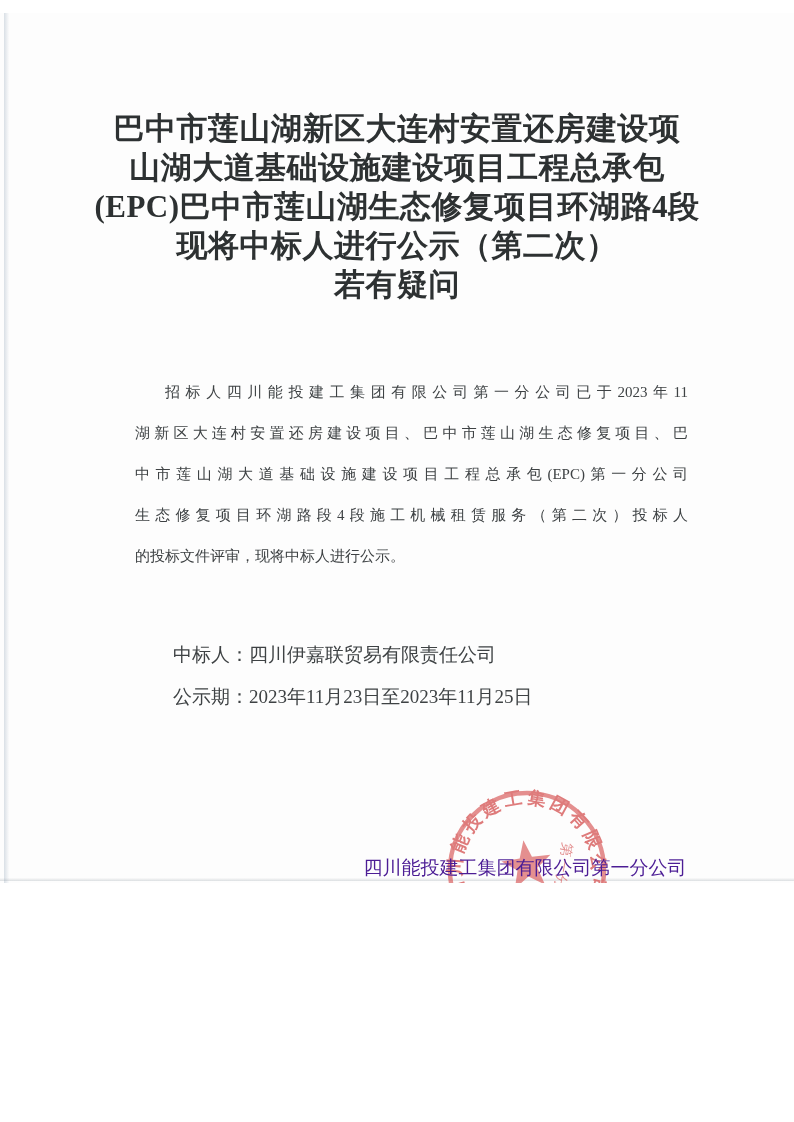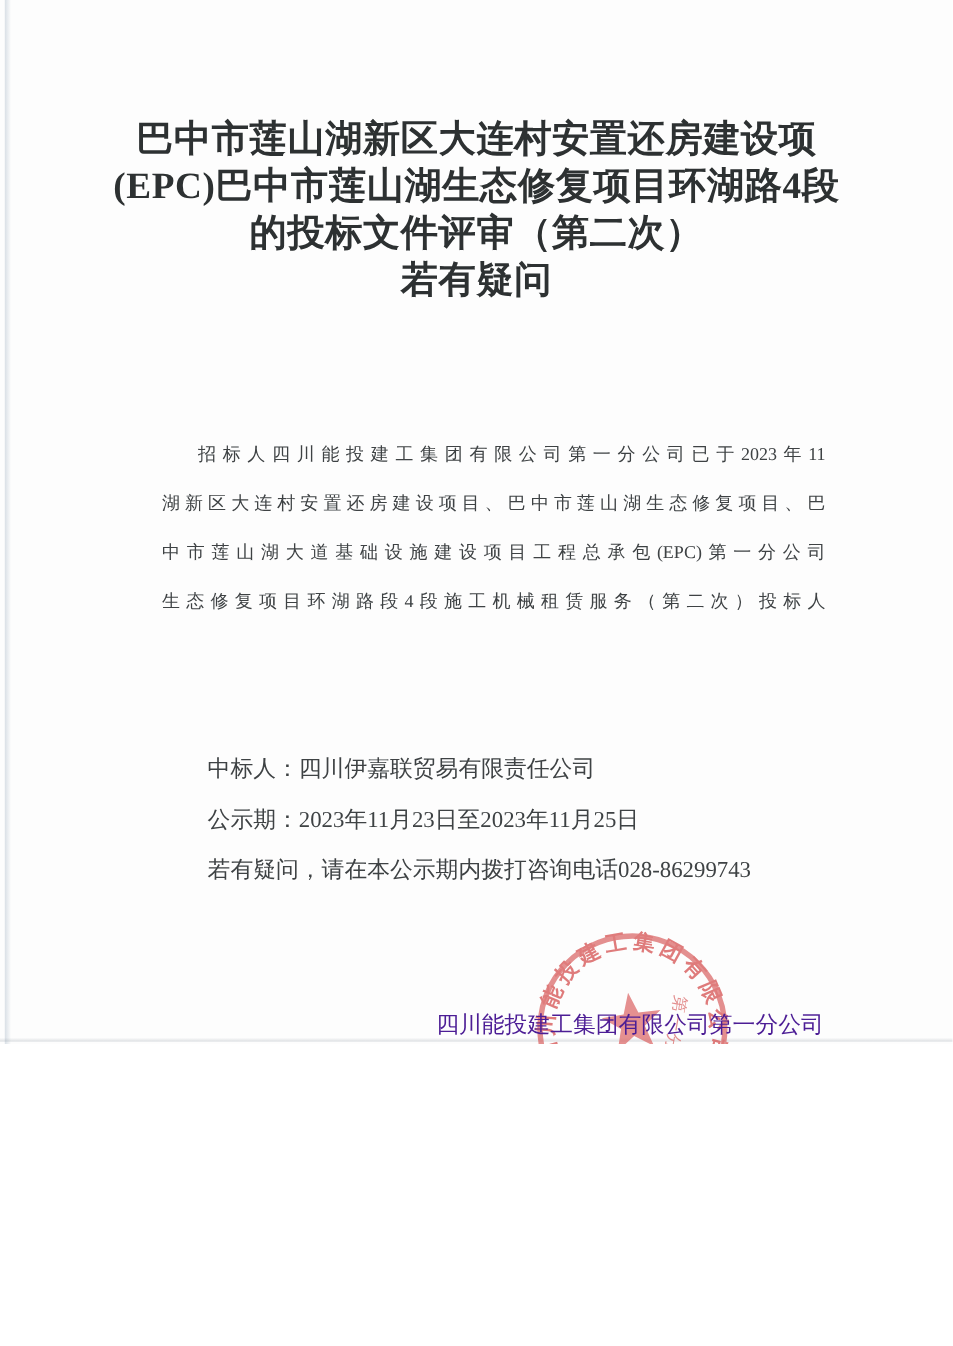--- a/index.html
+++ b/index.html
@@ -1,18 +1,18 @@
 <!DOCTYPE html>
 <html><head>
 <meta charset="utf-8">
 <style>
   html,body { margin:0; padding:0; background:#ffffff; }
   .page {
     position:relative; width:794px; height:870px; background:#fdfdfd;
-    overflow:hidden; font-family:"Liberation Serif", serif;
+    overflow:hidden; font-family:"Liberation Serif", serif;margin-top:13px;
   }
   
   .scan-edge-left {
     position:absolute; left:4px; top:0; width:5px; height:1122px;
     background:linear-gradient(90deg, rgba(150,168,186,0.35), rgba(150,168,186,0.02));
   }
   .scan-edge-bottom {
     position:absolute; left:0; bottom:2px; width:794px; height:3px;
     background:linear-gradient(0deg, rgba(120,132,144,0.25), rgba(120,132,144,0.02));
   }
@@ -43,36 +43,37 @@
 </style>
 </head>
 <body>
 
 <div class="page">
   <div class="scan-edge-left"></div>
   <div class="scan-edge-bottom"></div>
 
   <div class="title-block">
     <div class="title-line">巴中市莲山湖新区大连村安置还房建设项</div>
+    <div class="title-line">山湖大道基础设施建设项目工程总承包</div>
     <div class="title-line">(EPC)巴中市莲山湖生态修复项目环湖路4段</div>
-    <div class="title-line">的投标文件评审（第二次）</div>
+    <div class="title-line">现将中标人进行公示（第二次）</div>
     <div class="title-line">若有疑问</div>
   </div>
 
   <div class="body-block">
     <div class="body-line first">招标人四川能投建工集团有限公司第一分公司已于2023年11</div>
     <div class="body-line">湖新区大连村安置还房建设项目、巴中市莲山湖生态修复项目、巴</div>
     <div class="body-line">中市莲山湖大道基础设施建设项目工程总承包(EPC)第一分公司</div>
     <div class="body-line">生态修复项目环湖路段4段施工机械租赁服务（第二次）投标人</div>
+    <div class="body-line last">的投标文件评审，现将中标人进行公示。</div>
   </div>
 
   <div class="details-block">
     <div class="detail-line">中标人：四川伊嘉联贸易有限责任公司</div>
     <div class="detail-line">公示期：2023年11月23日至2023年11月25日</div>
-    <div class="detail-line">若有疑问，请在本公示期内拨打咨询电话028-86299743</div>
   </div>
 
   <div class="seal">
     <svg width="180" height="180" viewBox="0 0 180 180">
       <g opacity="0.82">
         <circle cx="90" cy="90" r="77" fill="none" stroke="#d85f5f" stroke-width="4.5" opacity="0.85"></circle>
         <path id="sealTopArc" d="M 29 115 A 66 66 0 1 1 151 115" fill="none"></path>
         <path id="sealBottomArc" d="M 38 120 A 60 60 0 0 0 142 120" fill="none"></path>
         <text font-size="18" font-weight="bold" fill="#d85f5f" letter-spacing="4" font-family="Liberation Serif, serif">
           <textPath href="#sealTopArc" startOffset="50%" text-anchor="middle">四川能投建工集团有限公司</textPath>

